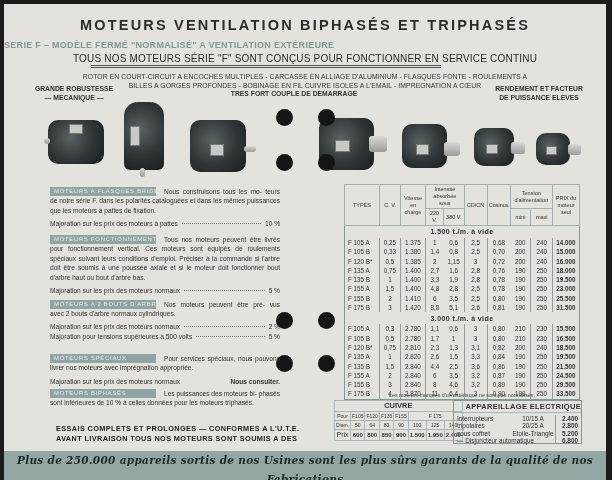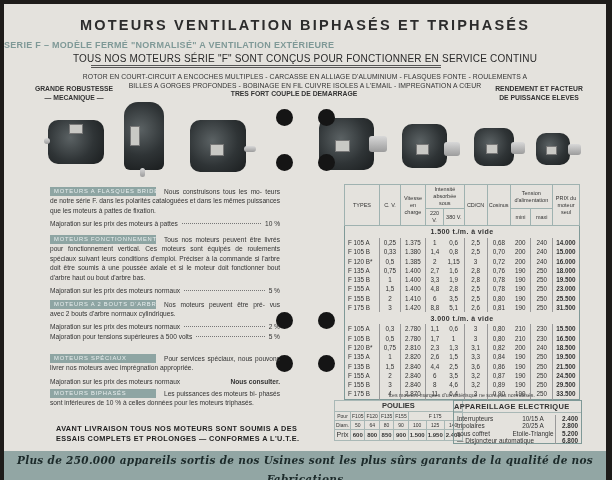--- a/index.html
+++ b/index.html
@@ -28,21 +28,21 @@
   .mtable td.sep{border-left:1px solid #999;}
   .mtable td.type{text-align:left;padding-left:3px;}
   .mtable td.price{font-weight:bold;}
   .mtable .section td{font-weight:bold;font-size:7px;height:12px;letter-spacing:0.4px;}
   .note{left:340px;width:236px;top:388px;text-align:center;font-size:5.3px;color:#444;}
   .poulies{position:absolute;left:330px;top:396px;width:113px;border:1.5px solid #7f9997;font-size:5px;color:#333;}
   .poulies td{border:1px solid #a9b8b6;text-align:center;padding:0 1px;height:8px;line-height:8px;font-size:5px;}
   .poulies .hdr td{font-weight:bold;font-size:7.5px;height:10px;}
   .poulies .prix td{font-weight:bold;font-size:6px;height:10px;}
   .appar{position:absolute;left:449px;top:396px;width:127px;height:42px;border:1.5px solid #7f9997;font-size:6.4px;color:#333;}
-  .appar .ahdr{font-weight:bold;text-align:left;font-size:7.5px;border-bottom:1px solid #a9b8b6;height:11px;line-height:11px;letter-spacing:0.3px;}
+  .appar .ahdr{font-weight:bold;text-align:right;font-size:7.5px;border-bottom:1px solid #a9b8b6;height:11px;line-height:11px;letter-spacing:0.3px;}
   .arow{display:flex;height:7.3px;line-height:7.3px;padding:0 3px;}
   .arow .l{width:54px;}
   .arow .m{flex:1;text-align:center;}
   .arow .r{width:22px;text-align:right;font-weight:bold;border-left:1px solid #999;}
   .footer{left:0;top:447px;width:602px;height:34px;background:#92a6a4;text-align:center;line-height:19px;font-family:"DejaVu Serif",serif;font-style:italic;font-weight:bold;font-size:10.5px;color:#1c2a2a;letter-spacing:0.3px;}
 </style>
 </head>
 <body>
 
 <div class="page">
@@ -152,22 +152,22 @@
         <span style="flex:1"></span>
         <span style="font-weight:bold;">Nous consulter.</span>
       </div>
   </div>
 
   <div class="abs" style="left:46px;top:385px;width:230px;">
     <div class="para"><span class="label-band">MOTEURS BIPHASÉS</span><span>Les puissances des moteurs bi-</span> <span>phasés sont inférieures de 10 % à celles données pour les moteurs triphasés.</span></div>
   </div>
 
   <div class="abs essais" style="left:52px;top:420px;width:250px;">
+    <div>ESSAIS COMPLETS ET PROLONGES — CONFORMES A L'U.T.E.</div>
     <div>AVANT LIVRAISON TOUS NOS MOTEURS SONT SOUMIS A DES</div>
-    <div>ESSAIS COMPLETS ET PROLONGES — CONFORMES A L'U.T.E.</div>
   </div>
 
   <table class="mtable">
     <thead>
       <tr>
         <th rowspan="2" style="width:32px;">TYPES</th>
         <th rowspan="2" style="width:18px;">C. V.</th>
         <th rowspan="2" style="width:22px;">Vitesse en charge</th>
         <th colspan="2">Intensité absorbée sous</th>
         <th rowspan="2" style="width:20px;">CD/CN</th>
@@ -382,21 +382,21 @@
           <td class="sep price">33.500</td>
         </tr>
       </tbody>
   </table>
 
   <div class="abs note">Les moteurs marqués d'un astérisque ne sont pas normalisés.</div>
 
   <table class="poulies">
     <tbody>
         <tr class="hdr">
-          <td colspan="8">POULIES</td>
+          <td colspan="8">CUIVRE</td>
         </tr>
     <tr>
       <td>Pour</td>
       <td>F105</td>
       <td>F120</td>
       <td>F135</td>
       <td>F155</td>
       <td colspan="3">F 175</td>
     </tr>
     <tr>

